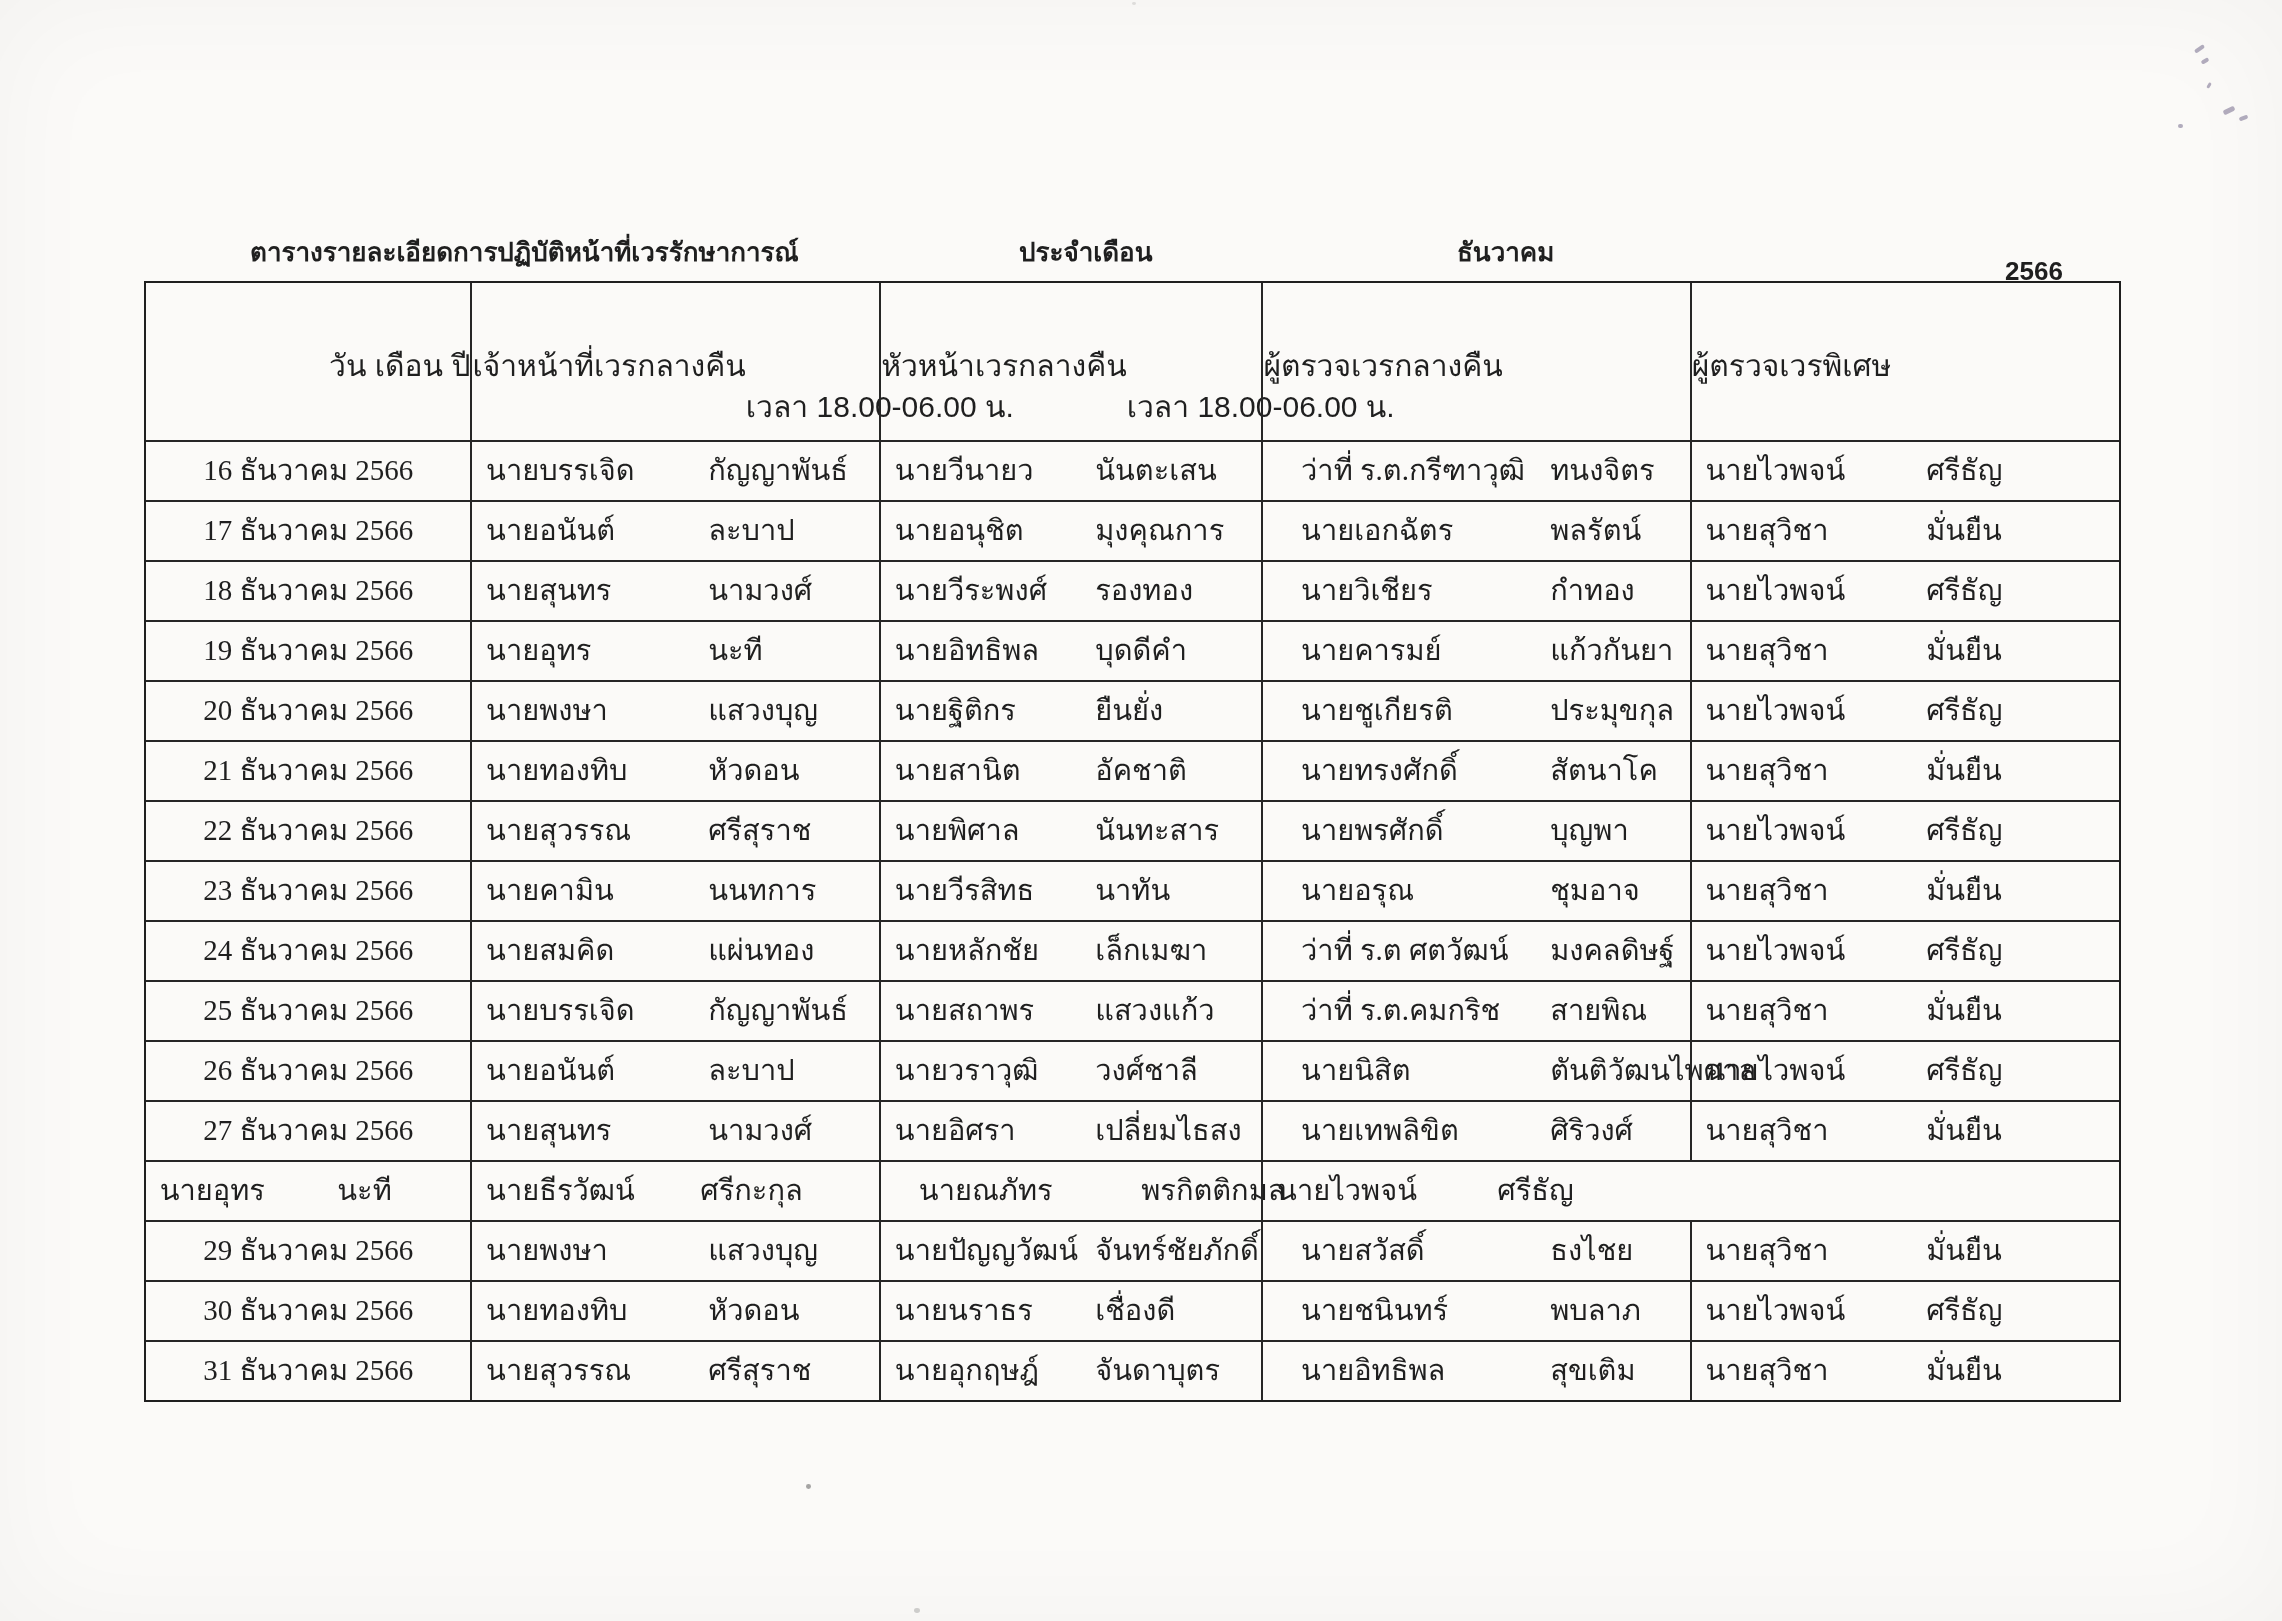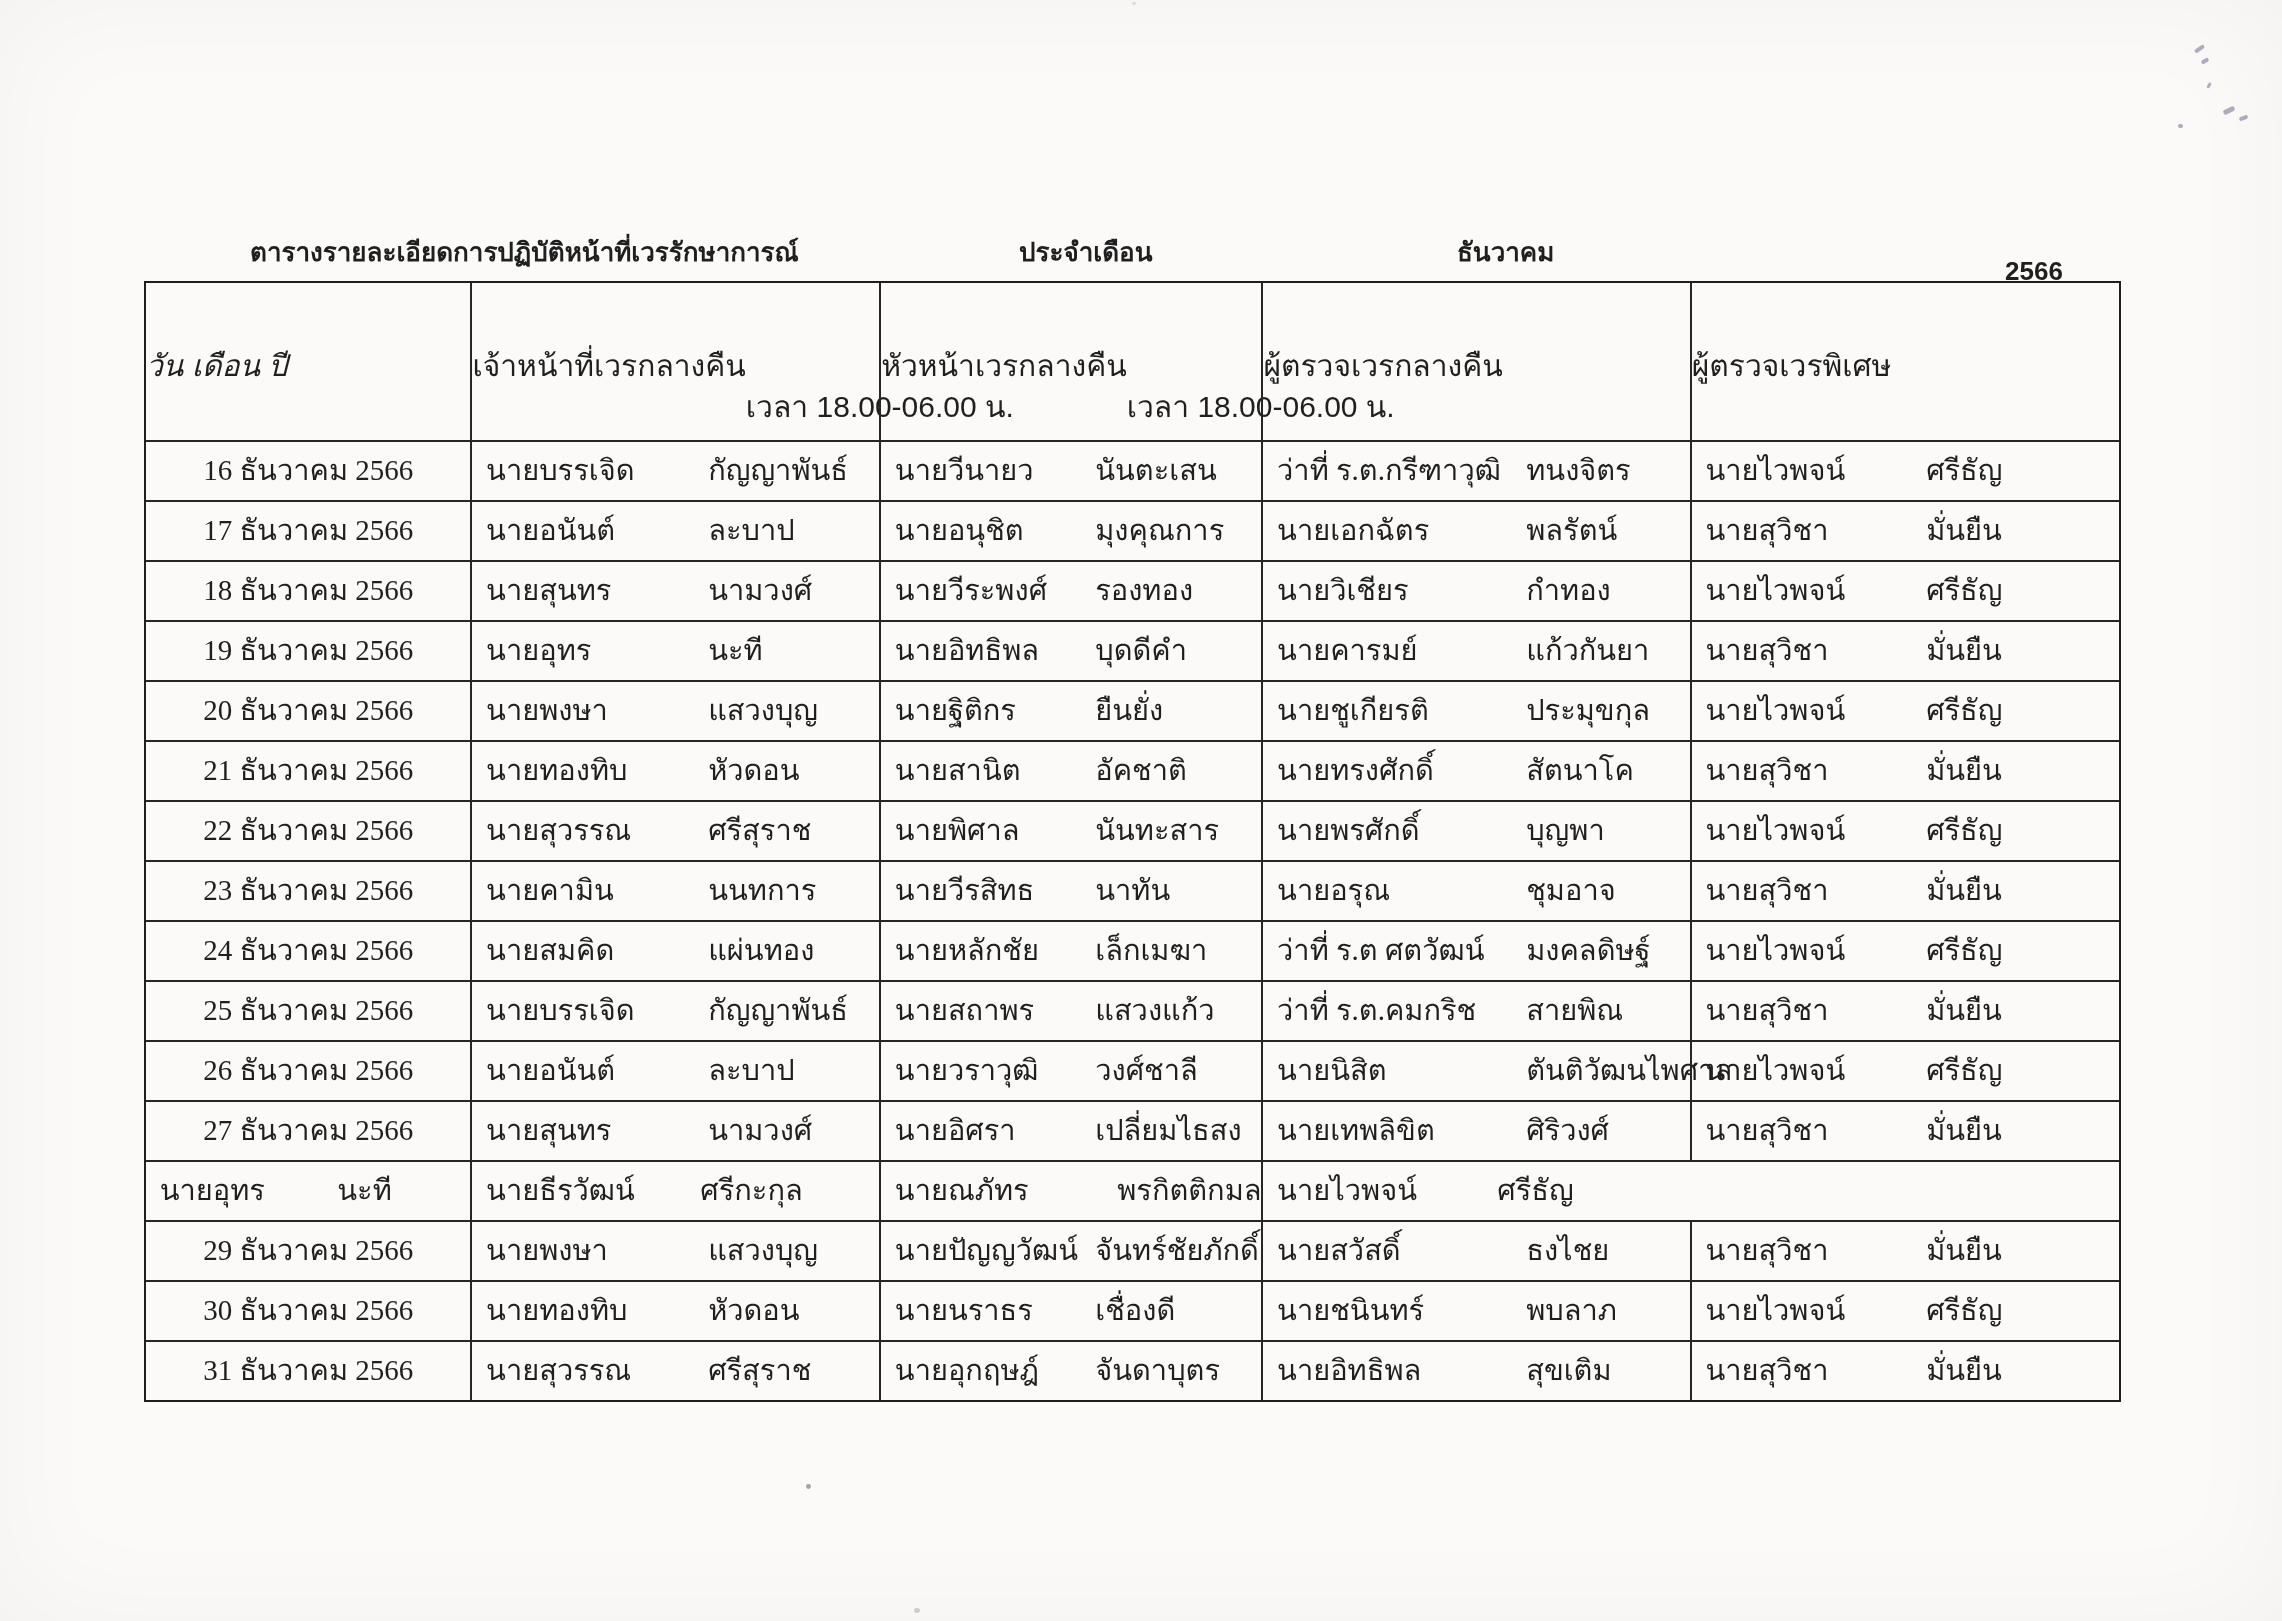--- a/index.html
+++ b/index.html
@@ -40,29 +40,29 @@
   .tr{height:58px;border-top:2.9px solid #262626;font-family:Liberation Serif, serif;}
   .td,.th{
     border-left:2px solid #262626;
     min-width:0;overflow:visible;
     box-sizing:border-box;
   }
   .td:first-child,.th:first-child{border-left:none;}
   .th{display:flex;align-items:center;font-size:30px;}
   .th .h-title{padding-top:7.8px;white-space:nowrap;}
   .th .h-time{margin-top:auto;padding-bottom:9.8px;white-space:nowrap;}
-  .th-date{justify-content:flex-start;font-style:italic;}
+  .th-date{justify-content:flex-end;}
   .td{display:flex;align-items:center;font-size:29px;line-height:1.15;}
   .c-date{justify-content:center;text-align:center;white-space:nowrap;}
   .pair{padding-left:13.7px;gap:9.8px;}
   .pair .nm{flex:0 0 auto;white-space:nowrap;}
   .pair .sn{white-space:nowrap;}
   .c2 .nm{min-width:54%;}
   .c3 .nm{min-width:52%;}
-  .c4 .nm{min-width:58%;}
+  .c4 .nm{min-width:58%;margin-left:24px;}
   .c5 .nm{min-width:51%;}
   
   .pen-mark{position:absolute;background:rgba(116,108,140,0.55);border-radius:2px;}
   .pm1{left:2194px;top:47px;width:10.8px;height:3.9px;transform:rotate(-35deg);}
   .pm2{left:2201px;top:59px;width:7.8px;height:3.9px;transform:rotate(-30deg);}
   .pm3{left:2206px;top:84px;width:5.9px;height:2.9px;transform:rotate(-60deg);}
   .pm4{left:2223px;top:108px;width:11.8px;height:4.9px;transform:rotate(-25deg);}
   .pm5{left:2239px;top:116px;width:8.8px;height:3.9px;transform:rotate(-20deg);}
   .pm6{left:2178px;top:124px;width:4.9px;height:3.9px;}
   .speck{position:absolute;background:rgba(60,60,60,0.45);border-radius:50%;}

